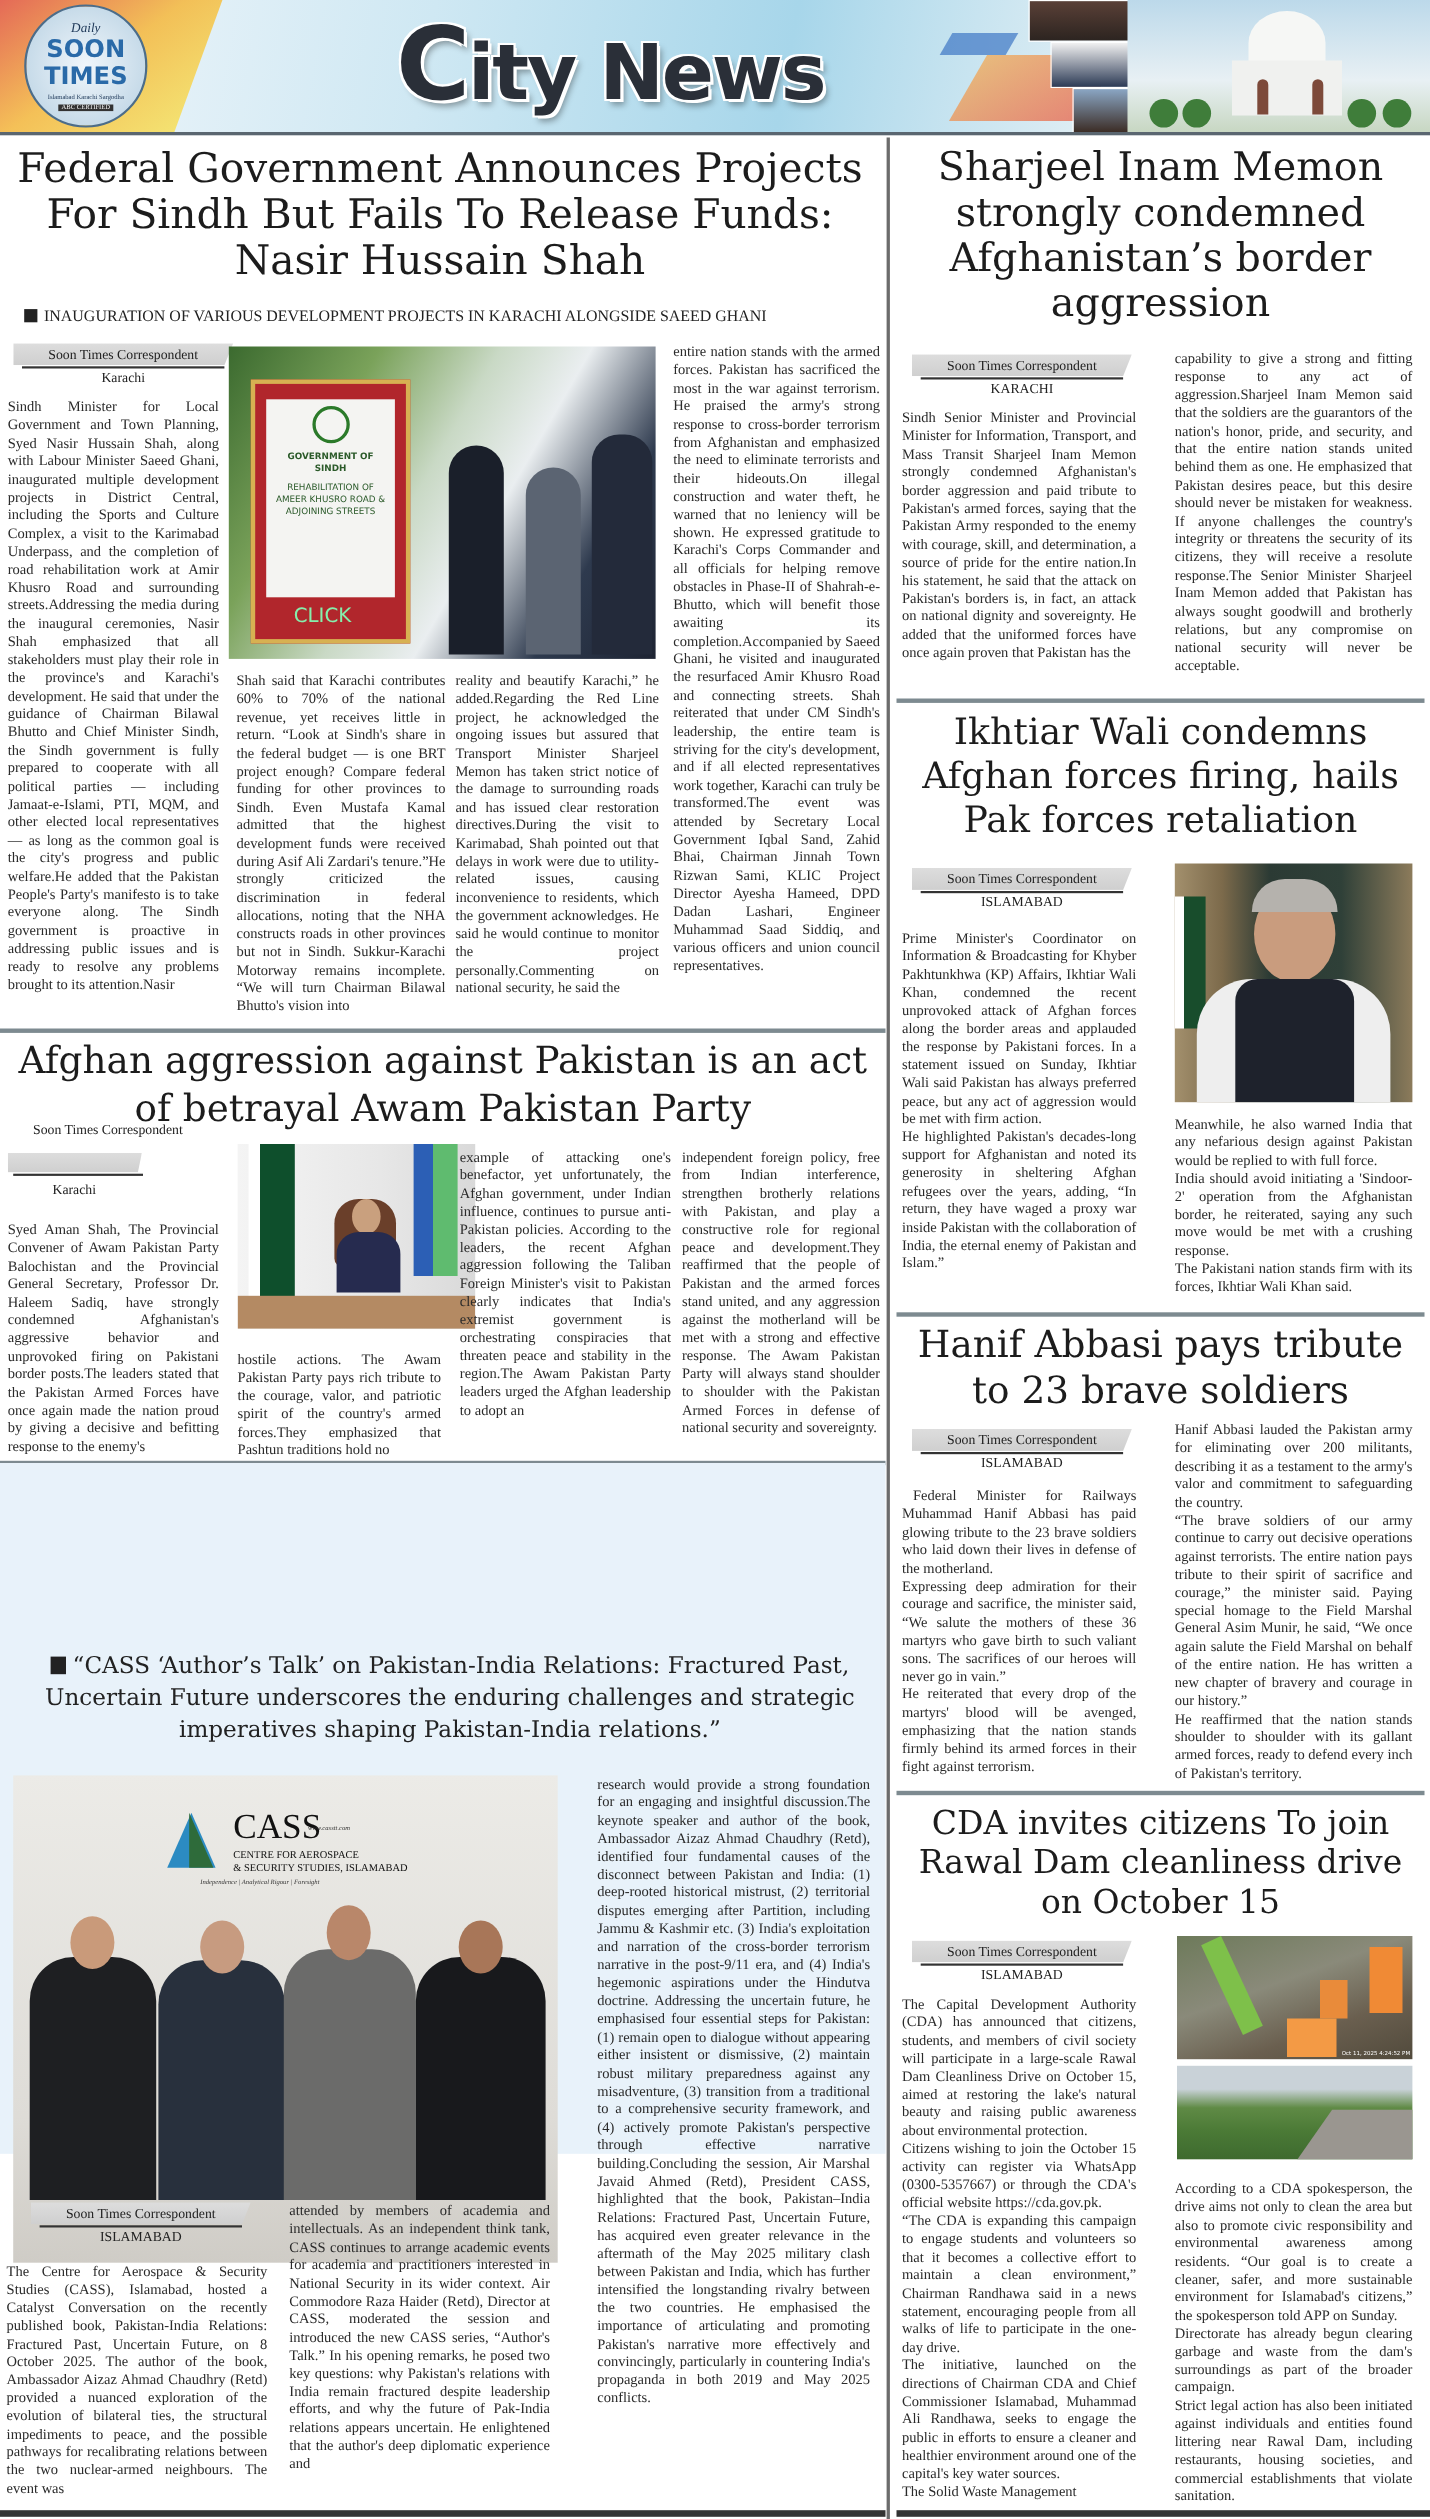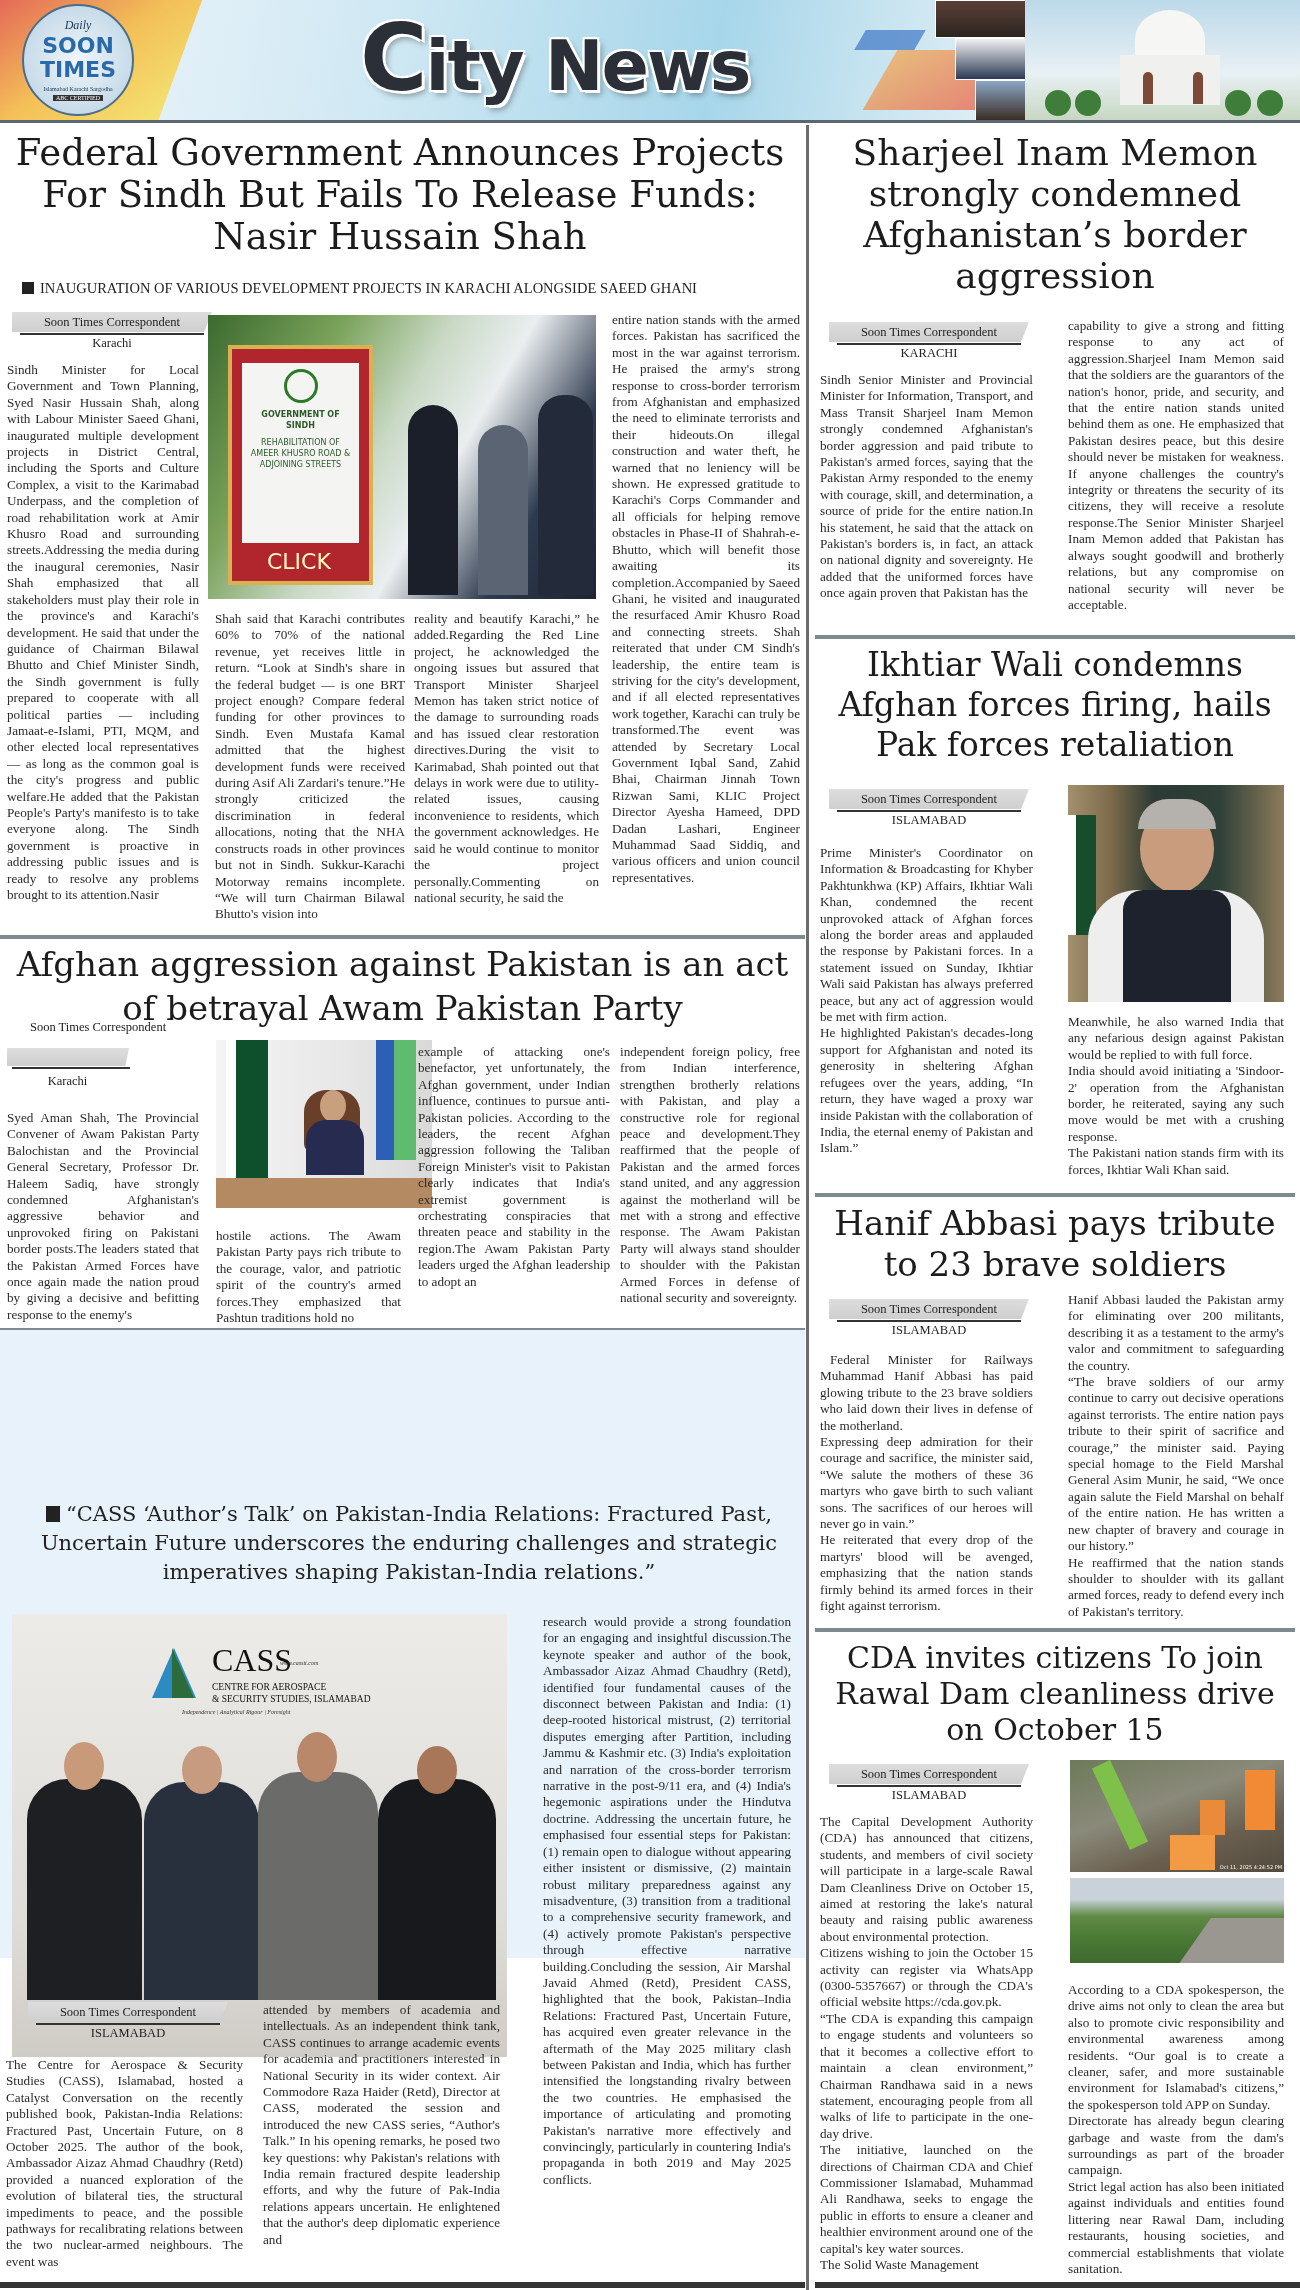--- a/index.html
+++ b/index.html
@@ -86,21 +86,21 @@
 </div>
 <div class="body-text abs" style="left:7px;top:362px;width:192px">Sindh Minister for Local Government and Town Planning, Syed Nasir Hussain Shah, along with Labour Minister Saeed Ghani, inaugurated multiple development projects in District Central, including the Sports and Culture Complex, a visit to the Karimabad Underpass, and the completion of road rehabilitation work at Amir Khusro Road and surrounding streets.Addressing the media during the inaugural ceremonies, Nasir Shah emphasized that all stakeholders must play their role in the province's and Karachi's development. He said that under the guidance of Chairman Bilawal Bhutto and Chief Minister Sindh, the Sindh government is fully prepared to cooperate with all political parties — including Jamaat-e-Islami, PTI, MQM, and other elected local representatives — as long as the common goal is the city's progress and public welfare.He added that the Pakistan People's Party's manifesto is to take everyone along. The Sindh government is proactive in addressing public issues and is ready to resolve any problems brought to its attention.Nasir</div>
 
 <div class="photo" style="left:208px;top:315px;width:388px;height:284px;background:linear-gradient(120deg,#3b6a2f 0%,#7aa25a 25%,#c9d9c5 45%,#eaeef0 60%,#2e3a4e 80%,#1e2433 100%)">
   <div class="abs" style="left:20px;top:30px;width:145px;height:240px;background:#b1262c;border:4px solid #d7b152">
     <div class="abs" style="left:10px;top:14px;width:117px;height:180px;background:#f4f4f2;padding:6px;font-family:'DejaVu Sans',sans-serif;font-size:8px;color:#2b5a2a;text-align:center;line-height:11px">
       <div style="width:34px;height:34px;border-radius:50%;border:3px solid #2b7a2a;margin:0 auto 6px"></div>
       <div style="font-weight:bold">GOVERNMENT OF SINDH</div>
       <div style="margin-top:6px">REHABILITATION OF AMEER KHUSRO ROAD &amp; ADJOINING STREETS</div>
     </div>
-    <div class="abs" style="left:35px;top:200px;font-family:'DejaVu Sans',sans-serif;font-size:22px;color:#fef9c3">CLICK</div>
+    <div class="abs" style="left:35px;top:200px;font-family:'DejaVu Sans',sans-serif;font-size:18px;color:#86efac">CLICK</div>
   </div>
   <div class="abs" style="left:200px;top:90px;width:50px;height:190px;border-radius:25px 25px 0 0;background:#1a1f2a"></div>
   <div class="abs" style="left:270px;top:110px;width:50px;height:170px;border-radius:25px 25px 0 0;background:#5b6472"></div>
   <div class="abs" style="left:330px;top:80px;width:55px;height:200px;border-radius:25px 25px 0 0;background:#232a3a"></div>
 </div>
 
 <div class="body-text abs" style="left:215px;top:611px;width:190px">Shah said that Karachi contributes 60% to 70% of the national revenue, yet receives little in return. “Look at Sindh's share in the federal budget — is one BRT project enough? Compare federal funding for other provinces to Sindh. Even Mustafa Kamal admitted that the highest development funds were received during Asif Ali Zardari's tenure.”He strongly criticized the discrimination in federal allocations, noting that the NHA constructs roads in other provinces but not in Sindh. Sukkur-Karachi Motorway remains incomplete. “We will turn Chairman Bilawal Bhutto's vision into</div>
 <div class="body-text abs" style="left:414px;top:611px;width:185px">reality and beautify Karachi,” he added.Regarding the Red Line project, he acknowledged the ongoing issues but assured that Transport Minister Sharjeel Memon has taken strict notice of the damage to surrounding roads and has issued clear restoration directives.During the visit to Karimabad, Shah pointed out that delays in work were due to utility-related issues, causing inconvenience to residents, which the government acknowledges. He said he would continue to monitor the project personally.Commenting on national security, he said the</div>
 <div class="body-text abs" style="left:612px;top:312px;width:188px">entire nation stands with the armed forces. Pakistan has sacrificed the most in the war against terrorism. He praised the army's strong response to cross-border terrorism from Afghanistan and emphasized the need to eliminate terrorists and their hideouts.On illegal construction and water theft, he warned that no leniency will be shown. He expressed gratitude to Karachi's Corps Commander and all officials for helping remove obstacles in Phase-II of Shahrah-e-Bhutto, which will benefit those awaiting its completion.Accompanied by Saeed Ghani, he visited and inaugurated the resurfaced Amir Khusro Road and connecting streets. Shah reiterated that under CM Sindh's leadership, the entire team is striving for the city's development, and if all elected representatives work together, Karachi can truly be transformed.The event was attended by Secretary Local Government Iqbal Sand, Zahid Bhai, Chairman Jinnah Town Rizwan Sami, KLIC Project Director Ayesha Hameed, DPD Dadan Lashari, Engineer Muhammad Saad Siddiq, and various officers and union council representatives.</div>
 

